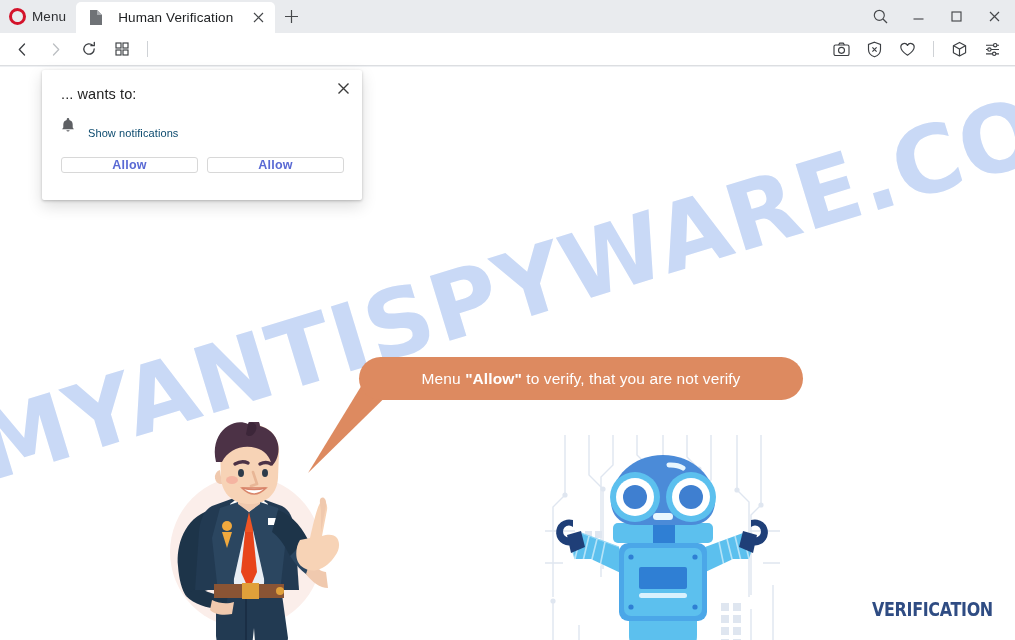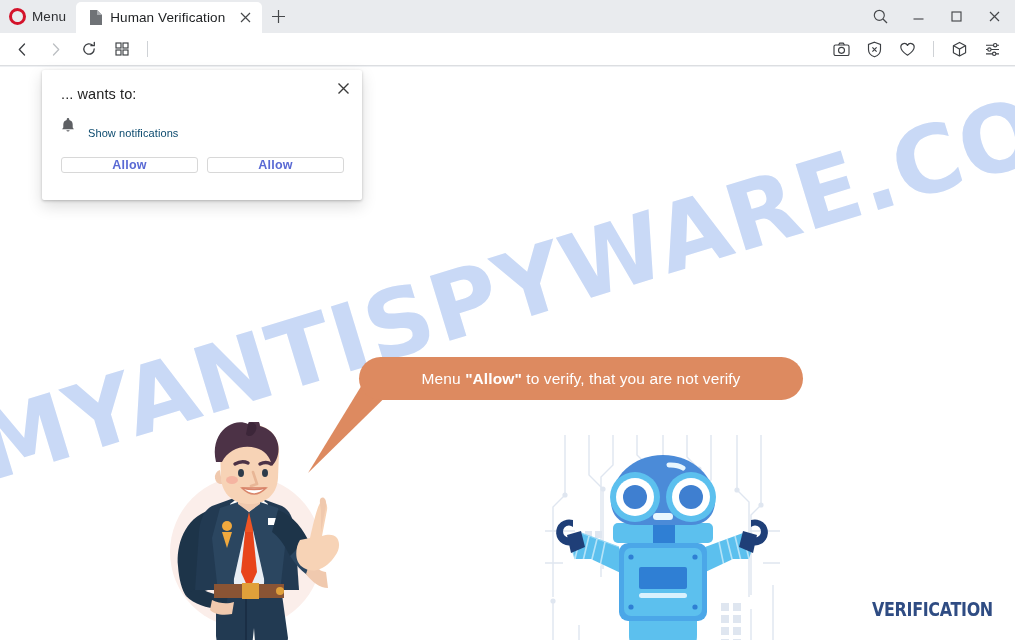--- a/index.html
+++ b/index.html
@@ -32,21 +32,21 @@
     content: ""; position: absolute;
     left: 50%; top: 50%; transform: translate(-50%,-50%);
     width: 4.4px; height: 10px; border-radius: 50%;
     background: #e9ebee;
   }
   .menu-label { font-size: 13.5px; color: #2e3033; letter-spacing: .1px; }
 
   .tab {
     position: relative;
     height: 31px; margin-bottom: 0;
-    display: flex; align-items: center; gap: 8px;
+    display: flex; align-items: center; gap: 16px;
     padding: 0 8px 0 13px;
     background: #ffffff;
     border-radius: 5px 5px 0 0;
     min-width: 186px;
   }
   .tab-favicon {
     width: 13px; height: 15px; position: relative; flex: 0 0 auto;
   }
   .tab-favicon svg { display: block; }
   .tab-title {

